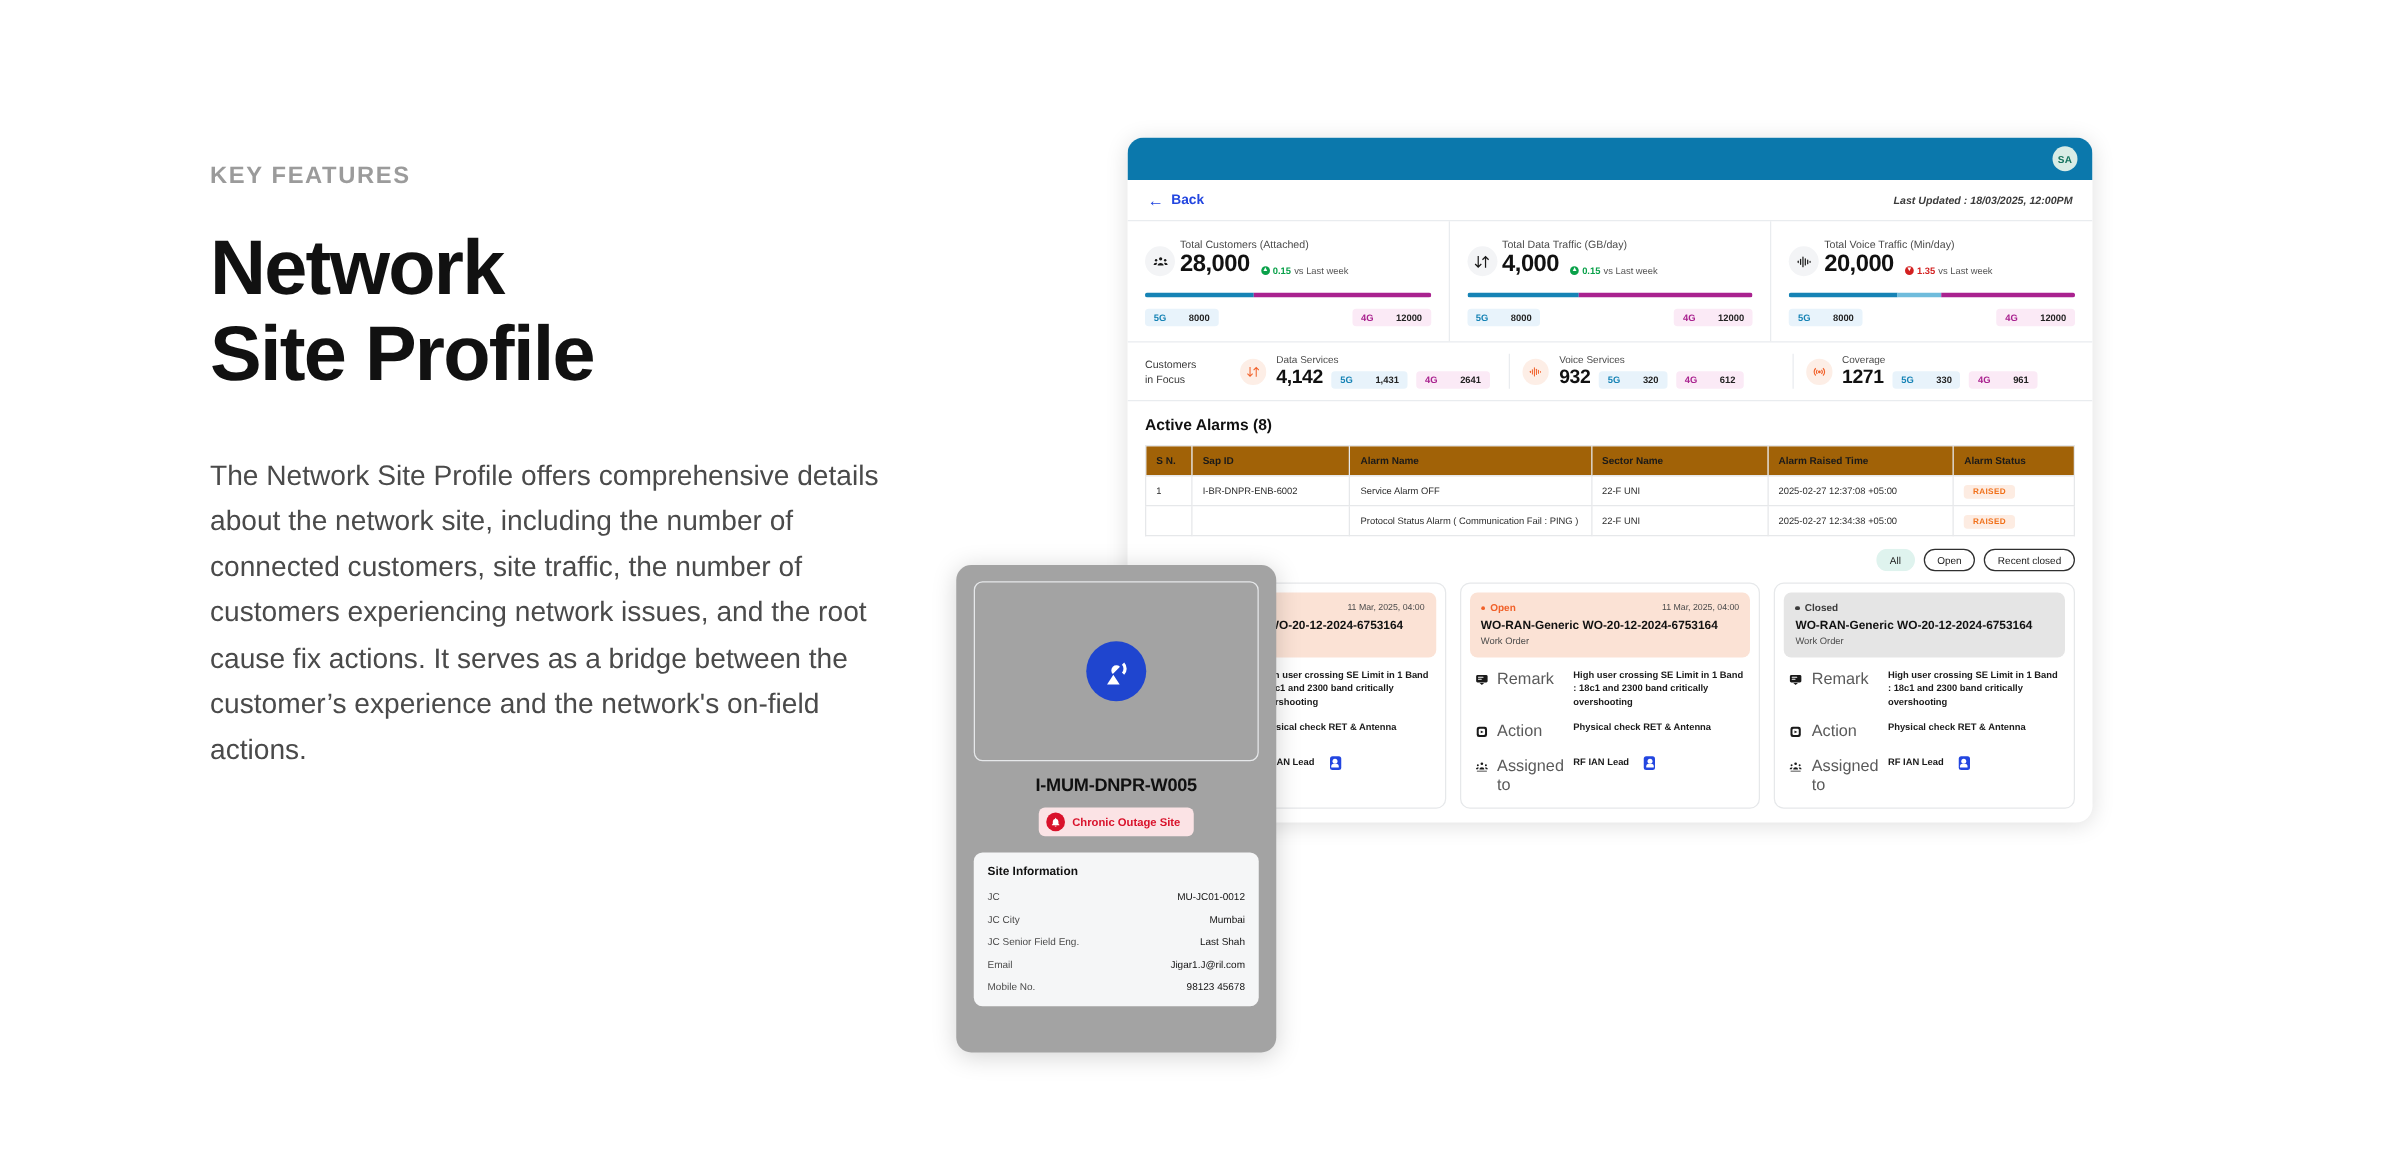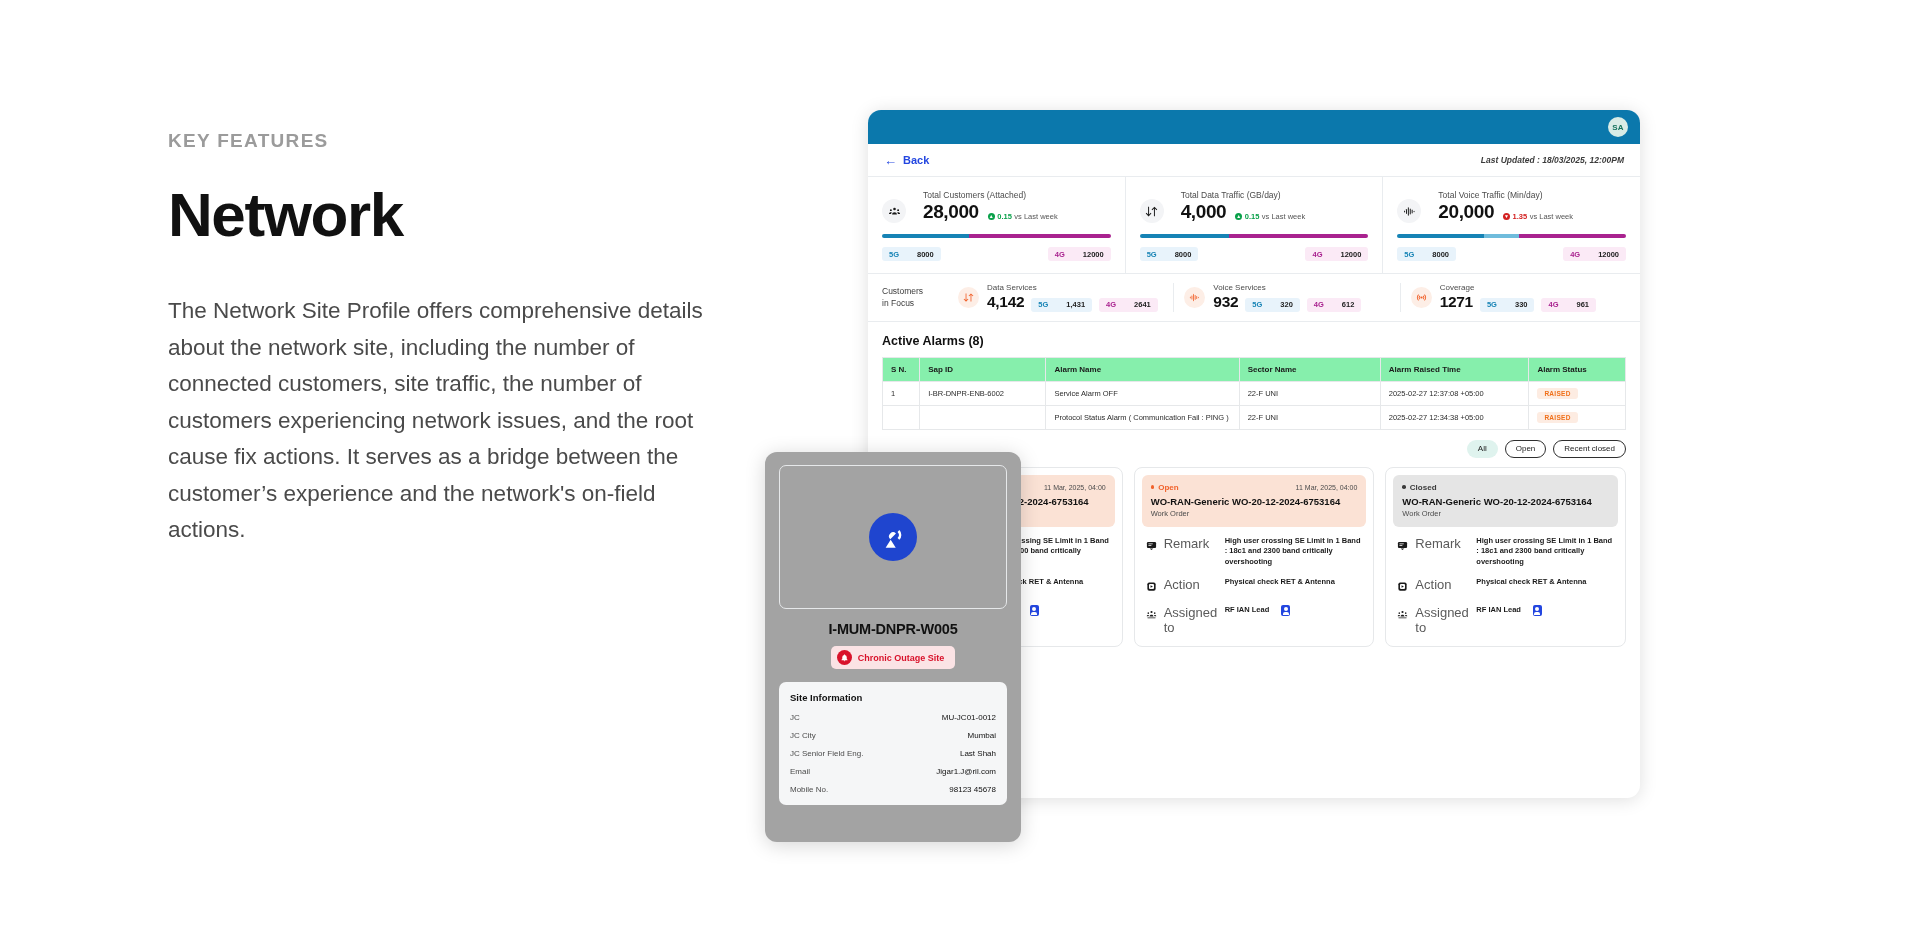--- a/index.html
+++ b/index.html
@@ -22,22 +22,22 @@
     color: #111111; letter-spacing: -1.4px; margin-bottom: 44px;
   }
   .headline span { display: block; }
   .body-copy {
     font-size: 22.5px; line-height: 1.62; color: #4a4a4a; font-weight: 400;
     max-width: 546px;
   }
 
   
   .dash {
-    position: absolute; left: 868px; top: 110px;
-    width: 772px; height: 688px;
+    position: absolute; left: 902px; top: 110px;
+    width: 772px; height: 548px;
     background: #ffffff; border-radius: 13px;
     box-shadow: 0 2px 18px rgba(0,0,0,.13);
     overflow: hidden;
   }
   .dash-topbar {
     height: 34px; background: #0b78ac;
     display: flex; align-items: center; justify-content: flex-end;
     padding-right: 12px;
   }
   .avatar {
@@ -59,21 +59,21 @@
   .arrow-left { font-size: 13px; line-height: 1; }
   .last-updated { font-size: 8.5px; color: #3b3b3b; font-style: italic; font-weight: 700; }
 
   
   .kpi-row { display: flex; border-bottom: 1px solid #e9ecef; }
   .kpi-card {
     flex: 1; padding: 13px 14px 12px 14px;
     border-right: 1px solid #e9ecef;
   }
   .kpi-card:last-child { border-right: none; }
-  .kpi-head { display: flex; align-items: flex-end; gap: 17px; }
+  .kpi-head { display: flex; align-items: center; gap: 4px; }
   .kpi-icon {
     width: 24px; height: 24px; border-radius: 50%;
     background: #f3f4f6; flex: 0 0 24px;
     display: flex; align-items: center; justify-content: center;
     margin-top: 5px;
   }
   .kpi-icon svg { width: 13px; height: 13px; fill: #1a1a1a; }
   .kpi-label { font-size: 8.5px; color: #4b4b4b; margin-bottom: 1px; }
   .kpi-valrow { display: flex; align-items: baseline; gap: 9px; }
   .kpi-value { font-size: 19px; font-weight: 800; color: #111; letter-spacing: -.4px; }
@@ -117,21 +117,21 @@
   .focus-icon svg { width: 11px; height: 11px; fill: #f1612a; }
   .focus-label { font-size: 8px; color: #4b4b4b; margin-bottom: 1px; }
   .focus-vals { display: flex; align-items: baseline; gap: 7px; }
   .focus-value { font-size: 15.5px; font-weight: 800; color: #111; letter-spacing: -.3px; }
 
   
   .alarms-wrap { padding: 12px 14px 0 14px; }
   .alarms-title { font-size: 12.5px; font-weight: 800; color: #111; margin-bottom: 9px; }
   table.alarms { width: 100%; border-collapse: collapse; table-layout: fixed; }
   table.alarms th {
-    background: #86efac; font-size: 8px; font-weight: 700; color: #1a1a1a;
+    background: #a16207; font-size: 8px; font-weight: 700; color: #1a1a1a;
     text-align: left; padding: 7px 8px; border: 1px solid #e6e8ea; margin-left: 35px;
   }
   table.alarms td {
     font-size: 7.5px; color: #2c2c2c; padding: 7px 8px;
     border: 1px solid #e6e8ea; background: #fff;
   }
   .badge-raised {
     background: #fdece2; color: #f0701a; font-size: 6.5px; font-weight: 700;
     padding: 2px 7px; border-radius: 3px; letter-spacing: .3px;
   }
@@ -224,20 +224,21 @@
 </style>
 </head>
 <body>
 
 <div id="root">
 
   <div class="left-col">
     <div class="eyebrow">KEY FEATURES</div>
     <h1 class="headline">
       <span>Network</span>
+      <span>Site Profile</span>
     </h1>
     <p class="body-copy">The Network Site Profile offers comprehensive details about the network site, including the number of connected customers, site traffic, the number of customers experiencing network issues, and the root cause fix actions.  It serves as a bridge between the customer’s experience and the network's on-field actions.</p>
   </div>
 
   <div class="dash">
 
     <div class="dash-topbar">
       <div class="avatar">SA</div>
     </div>
 

